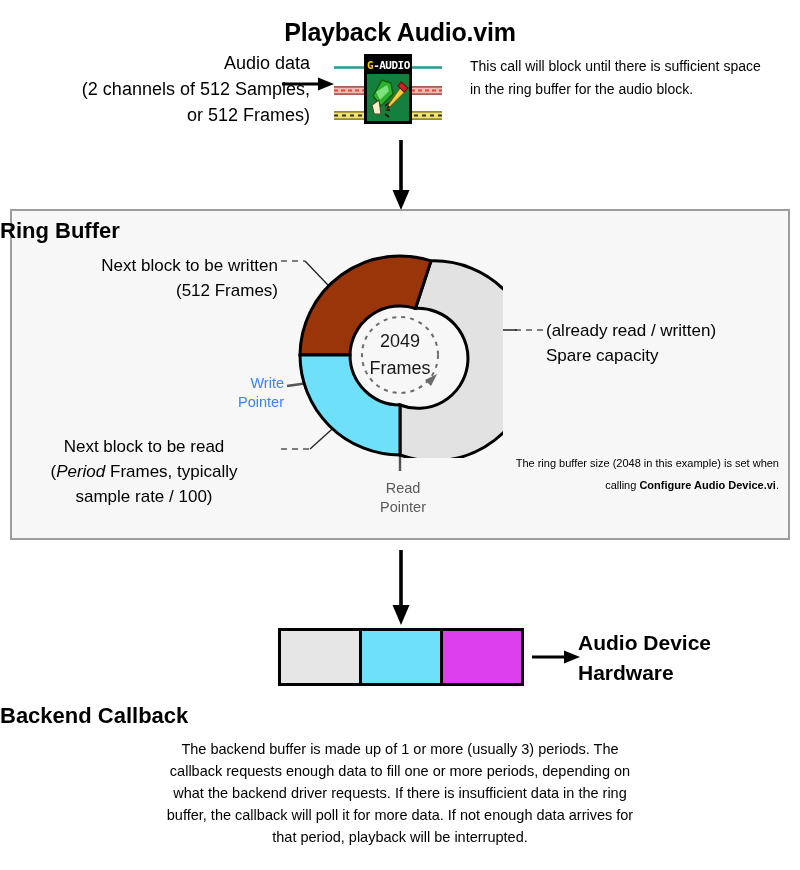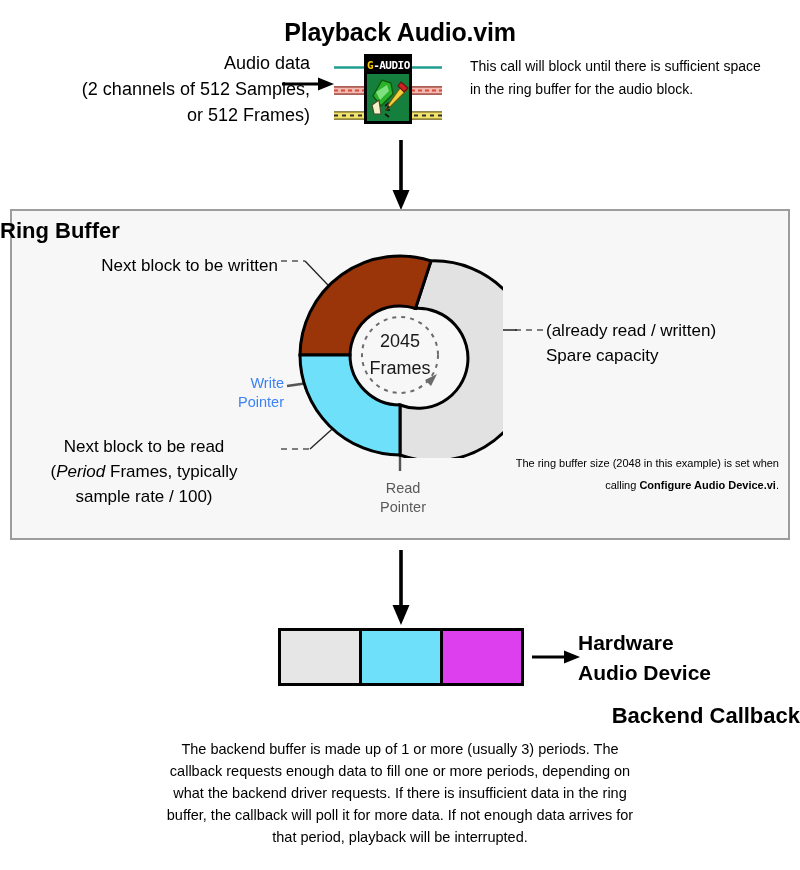--- a/index.html
+++ b/index.html
@@ -150,21 +150,21 @@
   #arrow-to-hardware { left: 532px; top: 650px; width: 48px; height: 14px; }
 
   #hardware-label {
     left: 578px; top: 628px; width: 220px;
     font-size: 21px; font-weight: bold; line-height: 30px;
     text-align: left;
   }
 
   #backend-heading {
     left: 0; top: 703px; width: 800px;
-    text-align: right;
+    text-align: left;
     font-size: 22px; font-weight: bold;
   }
   #backend-note {
     left: 160px; top: 738px; width: 480px;
     text-align: center;
     font-size: 14.5px; line-height: 22px;
   }
 </style>
 </head>
 <body>
@@ -252,26 +252,27 @@
   <path d="M 103,203 A 100,100 0 1 0 134.0,8.9 L 118.5,56.4 A 50,50 0 1 1 103,153 Z" fill="#e2e2e2" stroke="#000" stroke-width="3"></path>
 
   <path d="M 134.0,8.9 A 100,100 0 0 0 3,103 L 53,103 A 50,50 0 0 1 118.5,56.4 Z" fill="#9a3409" stroke="#000" stroke-width="3"></path>
 
   <path d="M 3,103 A 100,100 0 0 0 103,203 L 103,153 A 50,50 0 0 1 53,103 Z" fill="#6fe0fa" stroke="#000" stroke-width="3"></path>
 
   <circle cx="103" cy="103" r="38" fill="none" stroke="#6b6b6b" stroke-width="2" stroke-dasharray="4 5"></circle>
   <polygon points="128,128 140,122 134,134" fill="#6b6b6b"></polygon>
 </svg>
 <div class="abs" id="ring-center-text">
-  <div>2045</div>
+  <div>2049</div>
   <div>Frames</div>
 </div>
 
 <div class="abs" id="written-label">
   <div>Next block to be written</div>
+  <div>(512 Frames)</div>
 </div>
 
 <div class="abs" id="read-label">
   <div>Next block to be read</div>
   <div><span>(</span><i>Period</i><span> Frames, typically</span></div>
   <div>sample rate / 100)</div>
 </div>
 
 <div class="abs" id="spare-label">
   <div>(already read / written)</div>
@@ -300,18 +301,18 @@
   <div class="seg" style="background:#6fe0fa"></div>
   <div class="seg" style="background:#dd3fee"></div>
 </div>
 
 <svg class="abs" id="arrow-to-hardware" viewBox="0 0 48 14">
   <line x1="0" y1="7" x2="34" y2="7" stroke="#000" stroke-width="3.2"></line>
   <polygon points="32,0.5 48,7 32,13.5" fill="#000"></polygon>
 </svg>
 
 <div class="abs" id="hardware-label">
+  <div>Audio Device</div>
   <div>Hardware</div>
-  <div>Audio Device</div>
 </div>
 
 <div class="abs" id="backend-heading">Backend Callback</div>
 <div class="abs" id="backend-note">The backend buffer is made up of 1 or more (usually 3) periods. The callback requests enough data to fill one or more periods, depending on what the backend driver requests. If there is insufficient data in the ring buffer, the callback will poll it for more data. If not enough data arrives for that period, playback will be interrupted.</div>
 
 </body></html>

